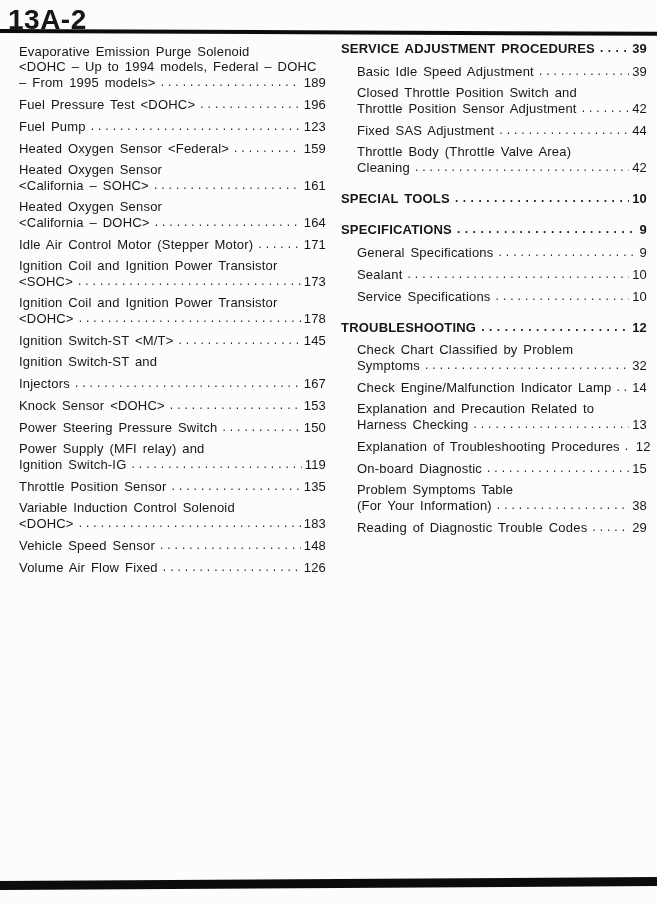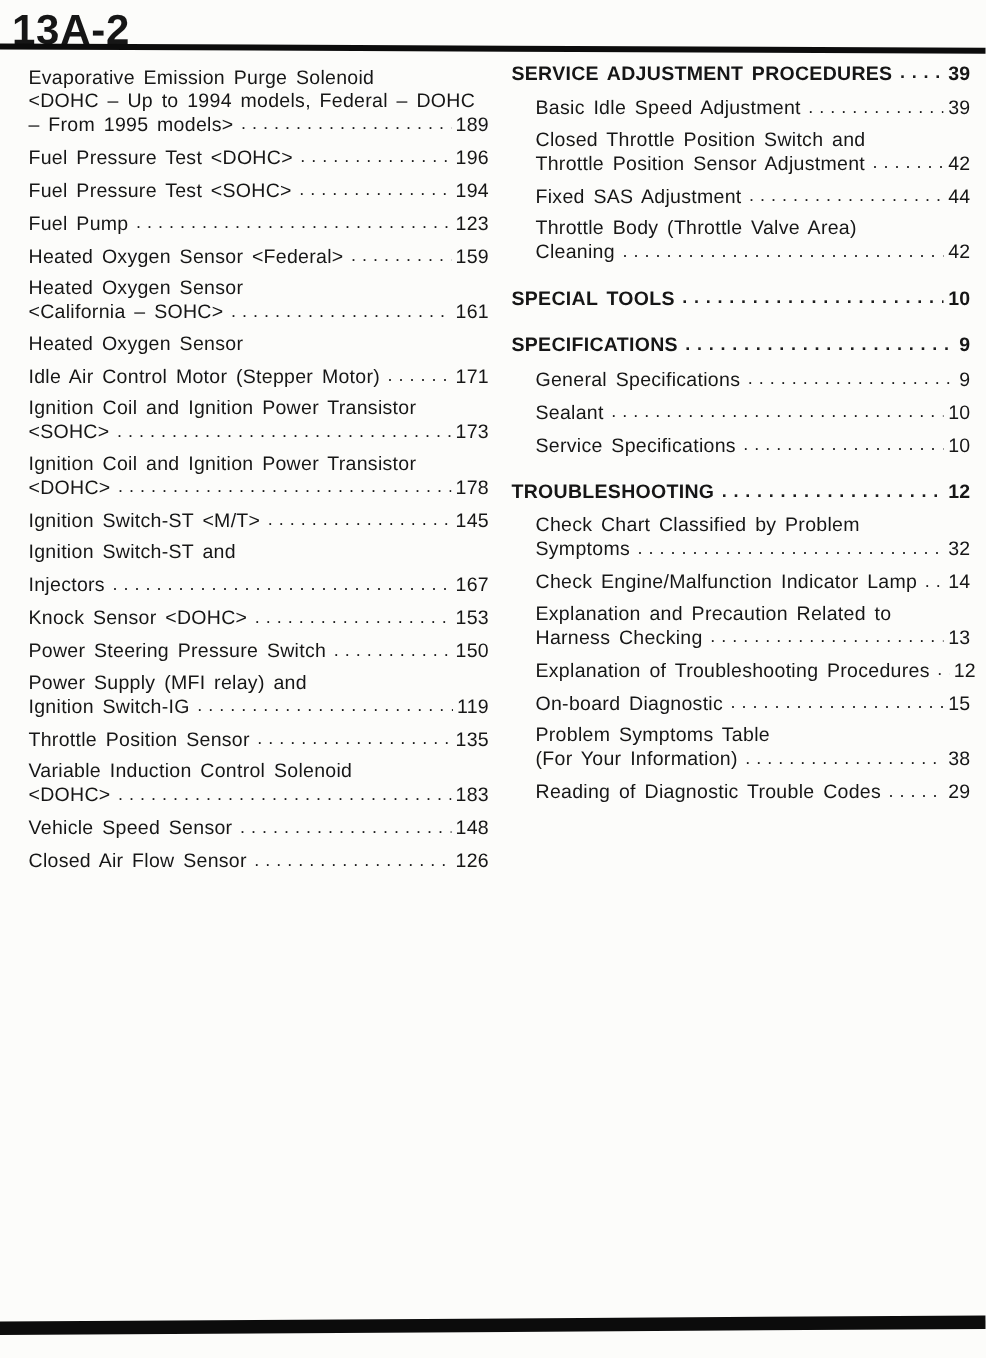--- a/index.html
+++ b/index.html
@@ -70,27 +70,20 @@
       </div>
       <div class="entry">
         <div class="lastline">
           <span class="label">Fuel Pressure Test &lt;DOHC&gt;</span>
           <span class="dots"></span>
           <span class="page-num">196</span>
         </div>
       </div>
       <div class="entry">
         <div class="lastline">
-          <span class="label">Fuel Pressure Test &lt;SOHC&gt;</span>
-          <span class="dots"></span>
-          <span class="page-num">194</span>
-        </div>
-      </div>
-      <div class="entry">
-        <div class="lastline">
           <span class="label">Fuel Pump</span>
           <span class="dots"></span>
           <span class="page-num">123</span>
         </div>
       </div>
       <div class="entry">
         <div class="lastline">
           <span class="label">Heated Oxygen Sensor &lt;Federal&gt;</span>
           <span class="dots"></span>
           <span class="page-num">159</span>
@@ -99,20 +92,25 @@
       <div class="entry">
         <div class="entry-line">Heated Oxygen Sensor</div>
         <div class="lastline">
           <span class="label">&lt;California – SOHC&gt;</span>
           <span class="dots"></span>
           <span class="page-num">161</span>
         </div>
       </div>
       <div class="entry">
         <div class="entry-line">Heated Oxygen Sensor</div>
+        <div class="lastline">
+          <span class="label">&lt;California – DOHC&gt;</span>
+          <span class="dots"></span>
+          <span class="page-num">164</span>
+        </div>
       </div>
       <div class="entry">
         <div class="lastline">
           <span class="label">Idle Air Control Motor (Stepper Motor)</span>
           <span class="dots"></span>
           <span class="page-num">171</span>
         </div>
       </div>
       <div class="entry">
         <div class="entry-line">Ignition Coil and Ignition Power Transistor</div>
@@ -186,21 +184,21 @@
       </div>
       <div class="entry">
         <div class="lastline">
           <span class="label">Vehicle Speed Sensor</span>
           <span class="dots"></span>
           <span class="page-num">148</span>
         </div>
       </div>
       <div class="entry">
         <div class="lastline">
-          <span class="label">Closed Air Flow Sensor</span>
+          <span class="label">Volume Air Flow Fixed</span>
           <span class="dots"></span>
           <span class="page-num">126</span>
         </div>
       </div>
     </div>
   <div class="col col-right" id="col-right">
       <div class="section">
         <div class="entry section-header">
           <div class="lastline">
             <span class="label">SERVICE ADJUSTMENT PROCEDURES</span>

